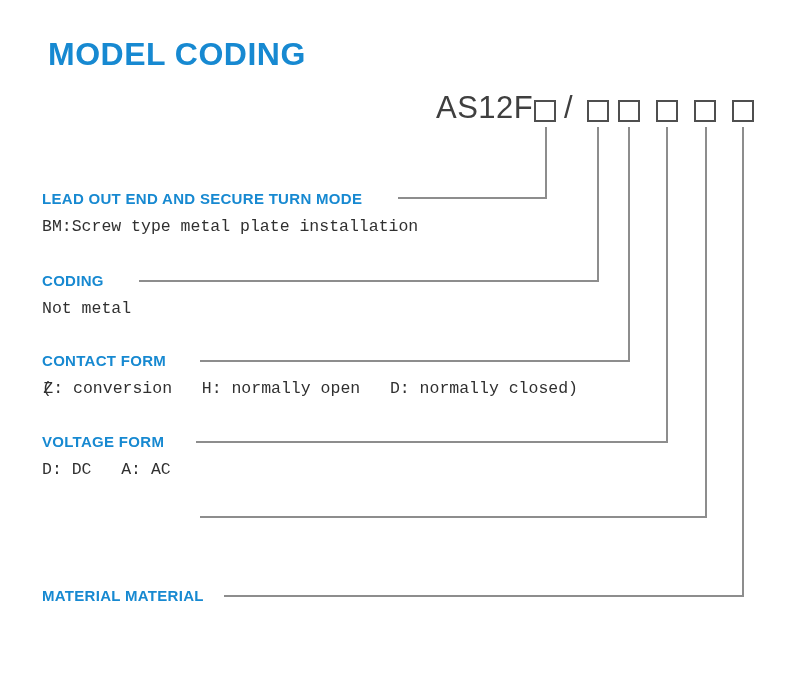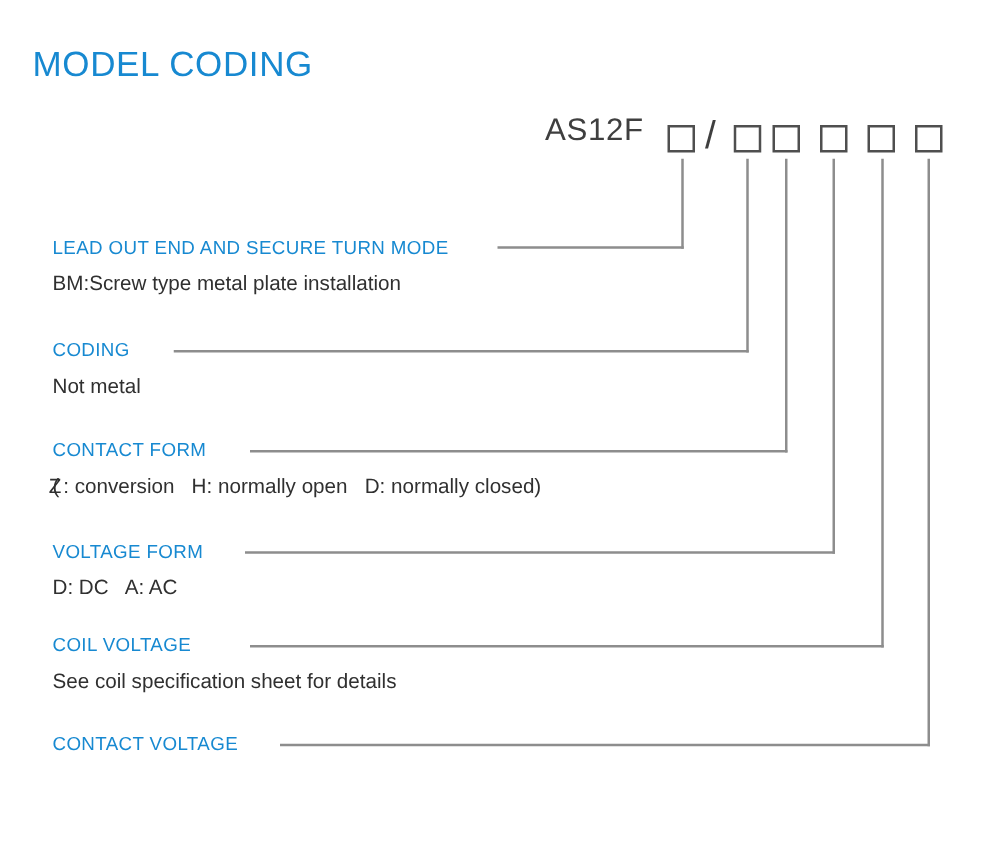--- a/index.html
+++ b/index.html
@@ -9,25 +9,25 @@
     --line:#8d8d8d;
     --boxb:#4f4f4f;
     --bg:#ffffff;
   }
   html,body{margin:0;padding:0;background:#fff;}
   .canvas{
     position:relative;width:800px;height:686px;background:var(--bg);
     font-family:"Liberation Sans","DejaVu Sans",sans-serif;overflow:hidden;
   }
   .title{
-    position:absolute;left:26px;top:38px;margin:0;
-    font-size:28px;font-weight:normal;color:var(--accent);letter-spacing:.5px;line-height:1;
+    position:absolute;left:48px;top:38px;margin:0;
+    font-size:32px;font-weight:bold;color:var(--accent);letter-spacing:.5px;line-height:1;
   }
   .code-prefix{
-    position:absolute;left:436px;top:92px;font-size:25px;color:var(--code);
+    position:absolute;left:436px;top:92px;font-size:31px;color:var(--code);
     letter-spacing:.5px;line-height:1;
   }
   .code-slash{
     position:absolute;left:564px;top:92px;font-size:31px;color:var(--code);line-height:1;
   }
   .box{
     position:absolute;top:100px;width:22px;height:22px;box-sizing:border-box;
     border:2px solid var(--boxb);background:#fff;
   }
   #b0{left:534px}#b1{left:587px}#b2{left:618px}#b3{left:656px}#b4{left:694px}#b5{left:732px}
@@ -37,25 +37,25 @@
   }
   #c1{left:398px;top:127px;width:149px;height:72px}
   #c2{left:139px;top:127px;width:460px;height:155px}
   #c3{left:200px;top:127px;width:430px;height:235px}
   #c4{left:196px;top:127px;width:472px;height:316px}
   #c5{left:200px;top:127px;width:507px;height:391px}
   #c6{left:224px;top:127px;width:520px;height:470px}
   .section{position:absolute;left:42px;}
   #s1{top:190px}#s2{top:272px}#s3{top:352px}#s4{top:433px}#s5{top:508px}#s6{top:587px}
   .sec-heading{
-    font-size:15px;font-weight:normal;color:var(--accent);
+    font-size:15px;font-weight:bold;color:var(--accent);
     letter-spacing:.3px;line-height:18px;white-space:pre;
   }
   .sec-body{
-    margin-top:9px;font-size:16.5px;color:var(--btext);line-height:20px;white-space:pre;
+    margin-top:9px;font-size:16.5px;color:var(--btext);line-height:20px;white-space:pre;font-family:Liberation Mono, monospace;
   }
   .overlap{letter-spacing:-0.52em;margin-right:0.52em;}
 </style>
 </head>
 <body>
 
 <div class="canvas">
 
   <h1 class="title">MODEL CODING</h1>
 
@@ -88,22 +88,18 @@
   <div class="section" id="s4">
     <div class="sec-heading">VOLTAGE FORM</div>
     <div class="sec-body">D: DC   A: AC</div>
   </div>
 
   <div class="section" id="s3">
     <div class="sec-heading">CONTACT FORM</div>
     <div class="sec-body"><span class="overlap">(Z</span><span>: conversion   H: normally open   D: normally closed)</span></div>
   </div>
 
-  <div class="section" id="s5">
-    <div class="sec-heading">COIL VOLTAGE</div>
-    <div class="sec-body">See coil specification sheet for details</div>
-  </div>
 
   <div class="section" id="s6">
-    <div class="sec-heading">CONTACT VOLTAGE</div>
+    <div class="sec-heading">MATERIAL MATERIAL</div>
   </div>
 
 </div>
 
 </body></html>

